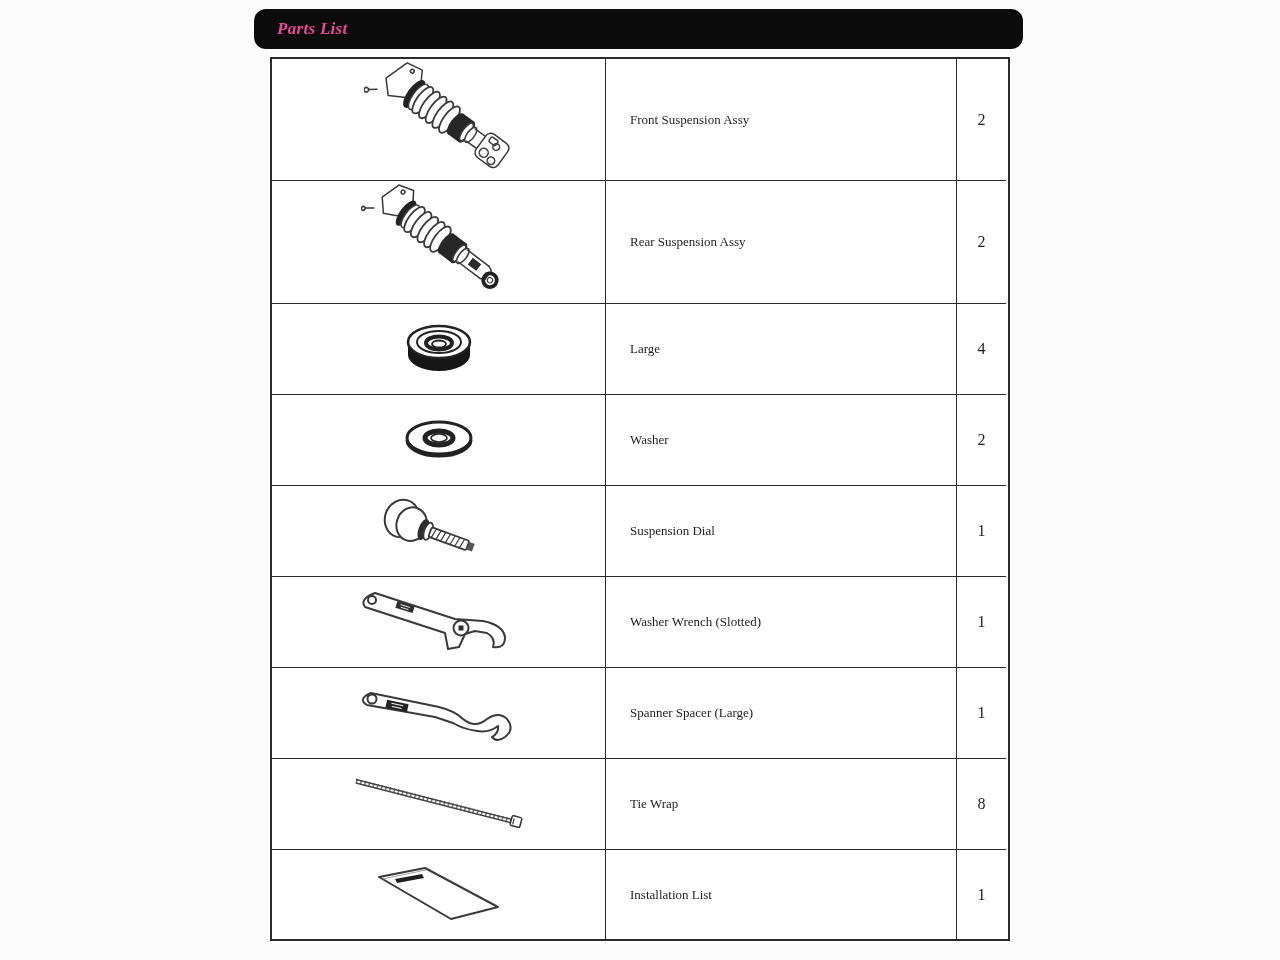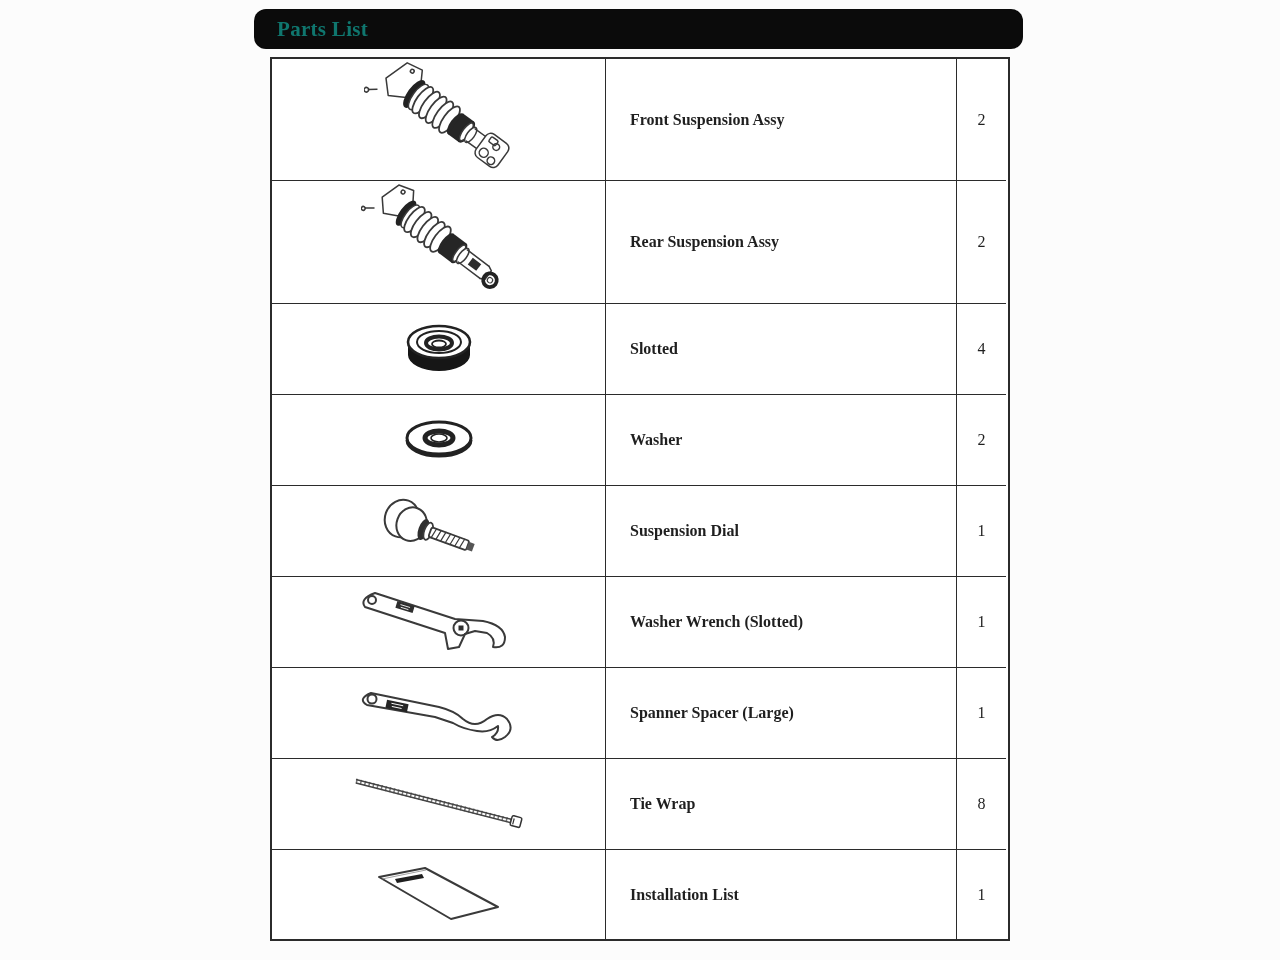--- a/index.html
+++ b/index.html
@@ -18,24 +18,25 @@
     left: 255px; top: 10px;
     width: 767px; height: 38px;
     background: #0b0b0b;
     border-radius: 11px;
     display: flex;
     align-items: center;
     padding-left: 22px;
     box-shadow: 0 0 0 1px #0b0b0b;
   }
   .header-title {
-    color: #0f766e;
-    font-size: 21px;
+    color: #ec4899;
+    font-size: 17px;
     font-weight: bold;
     letter-spacing: 0.3px;
+    font-style: italic;
   }
 
   
   .parts-table {
     position: absolute;
     left: 270px; top: 57px;
     width: 740px;
     background: #ffffff;
     border: 2px solid #2b2b2b;
     display: grid;
@@ -46,21 +47,21 @@
     border-right: 1.5px solid #2b2b2b;
     border-bottom: 1.5px solid #2b2b2b;
     display: flex;
     align-items: center;
     overflow: hidden;
   }
   .cell.qty-cell { border-right: none; justify-content: center; }
   .cell:nth-last-child(-n+3) { border-bottom: none; }
   .cell.img-cell { justify-content: center; }
   .cell.name-cell { padding-left: 24px; }
-  .part-name { font-size: 16px; color: #1f1f1f; font-weight: bold; }
+  .part-name { font-size: 13px; color: #1f1f1f; }
   .part-qty  { font-size: 16px;  color: #1f1f1f; }
 
   svg { display: block; }
   .ln { fill: none; stroke: #3a3a3a; stroke-width: 2; stroke-linejoin: round; stroke-linecap: round; }
 </style>
 </head>
 <body>
 
 <div class="doc">
 
@@ -146,21 +147,21 @@
     <div class="cell img-cell">
       <svg width="92" height="66" viewBox="0 0 92 66">
         <path d="M15,26 v13 a31 16 0 0 0 62 0 v-13 a31 16 0 0 1 -62 0 z" fill="#161616"></path>
         <ellipse cx="46" cy="26" rx="31" ry="16" fill="#fff" stroke="#222" stroke-width="2.6"></ellipse>
         <ellipse cx="46" cy="26" rx="22" ry="11" fill="none" stroke="#222" stroke-width="2"></ellipse>
         <ellipse cx="46" cy="27" rx="13" ry="6.5" fill="#fff" stroke="#222" stroke-width="4"></ellipse>
         <ellipse cx="46" cy="28" rx="7" ry="3.5" fill="#fff" stroke="#222" stroke-width="1.8"></ellipse>
       </svg>
     </div>
     <div class="cell name-cell">
-      <span class="part-name">Slotted</span>
+      <span class="part-name">Large</span>
     </div>
     <div class="cell qty-cell">
       <span class="part-qty">4</span>
     </div>
 
     <div class="cell img-cell">
       <svg width="84" height="58" viewBox="0 0 84 58">
         <ellipse cx="42" cy="27" rx="32" ry="16" fill="#fff" stroke="#222" stroke-width="3"></ellipse>
         <path d="M10,29 a32 16 0 0 0 64 0" fill="none" stroke="#222" stroke-width="3"></path>
         <ellipse cx="42" cy="27" rx="14" ry="7" fill="#fff" stroke="#222" stroke-width="5"></ellipse>

